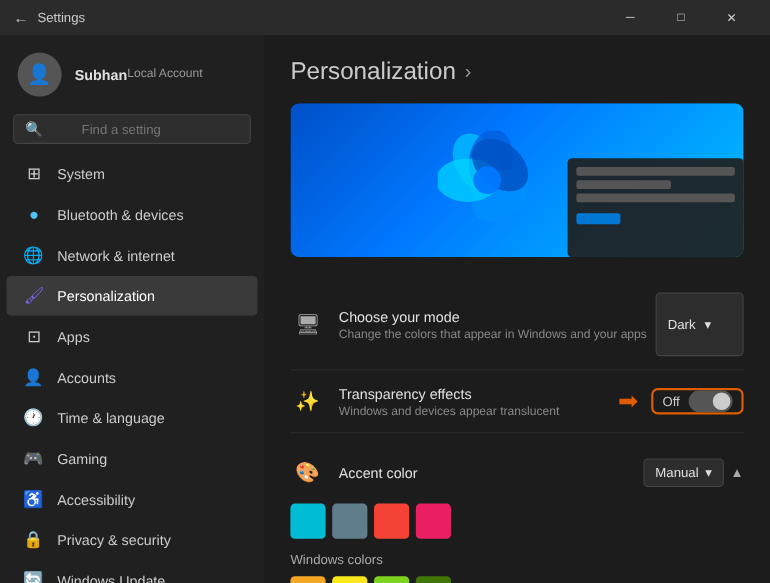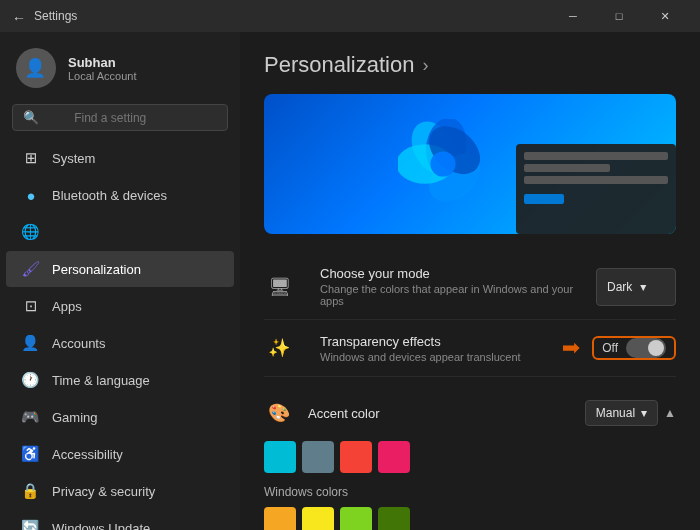--- a/index.html
+++ b/index.html
@@ -74,21 +74,21 @@
       height: 40px;
       border-radius: 50%;
       background: #555;
       display: flex;
       align-items: center;
       justify-content: center;
       font-size: 18px;
       color: #ddd;
       flex-shrink: 0;
     }
-    .user-info { display: flex; flex-direction: column; }
+    .user-info { display: flex; flex-direction: row; }
     .user-name { font-size: 13px; font-weight: 600; color: #e0e0e0; }
     .user-role { font-size: 11px; color: #999; }
 
     .search-box {
       margin: 4px 12px 8px;
       background: #2d2d2d;
       border: 1px solid #444;
       border-radius: 4px;
       display: flex;
       align-items: center;
@@ -221,31 +221,31 @@
     .setting-icon {
       width: 32px;
       height: 32px;
       display: flex;
       align-items: center;
       justify-content: center;
       font-size: 18px;
       color: #aaa;
       flex-shrink: 0;
     }
-    .setting-text { display: flex; flex-direction: column; margin-left: 12px; }
+    .setting-text { display: flex; flex-direction: column; }
     .setting-title { font-size: 13px; color: #e0e0e0; }
     .setting-desc { font-size: 11px; color: #888; margin-top: 2px; }
 
     .dropdown-select {
       background: #2d2d2d;
       border: 1px solid #444;
       border-radius: 4px;
       color: #e0e0e0;
       font-size: 12px;
-      padding: 11px 10px;
+      padding: 21px 10px;
       display: flex;
       align-items: center;
       gap: 8px;
       cursor: pointer;
       min-width: 80px;
     }
 
     
     .toggle-container {
       display: flex;
@@ -359,20 +359,21 @@
       <div class="nav-item">
         <span class="nav-icon">⊞</span>
         <span>System</span>
       </div>
       <div class="nav-item">
         <span class="nav-icon" style="color:#4fc3f7;">●</span>
         <span>Bluetooth &amp; devices</span>
       </div>
       <div class="nav-item">
         <span class="nav-icon">🌐</span>
+        <span>Network &amp; internet</span>
       </div>
       <div class="nav-item active">
         <span class="nav-icon" style="color:#7b68ee;">🖌</span>
         <span>Personalization</span>
       </div>
       <div class="nav-item">
         <span class="nav-icon">⊡</span>
         <span>Apps</span>
       </div>
       <div class="nav-item">

